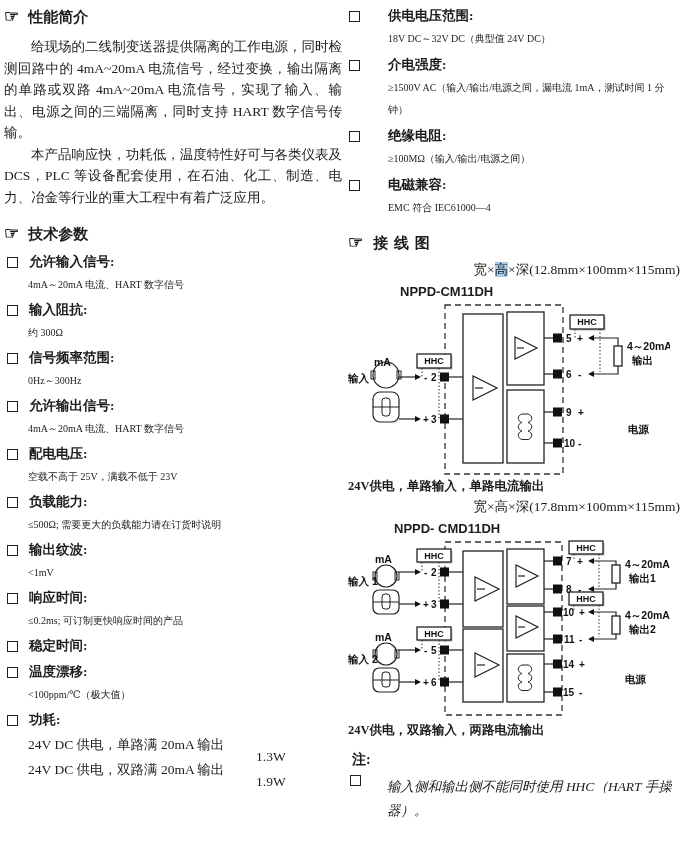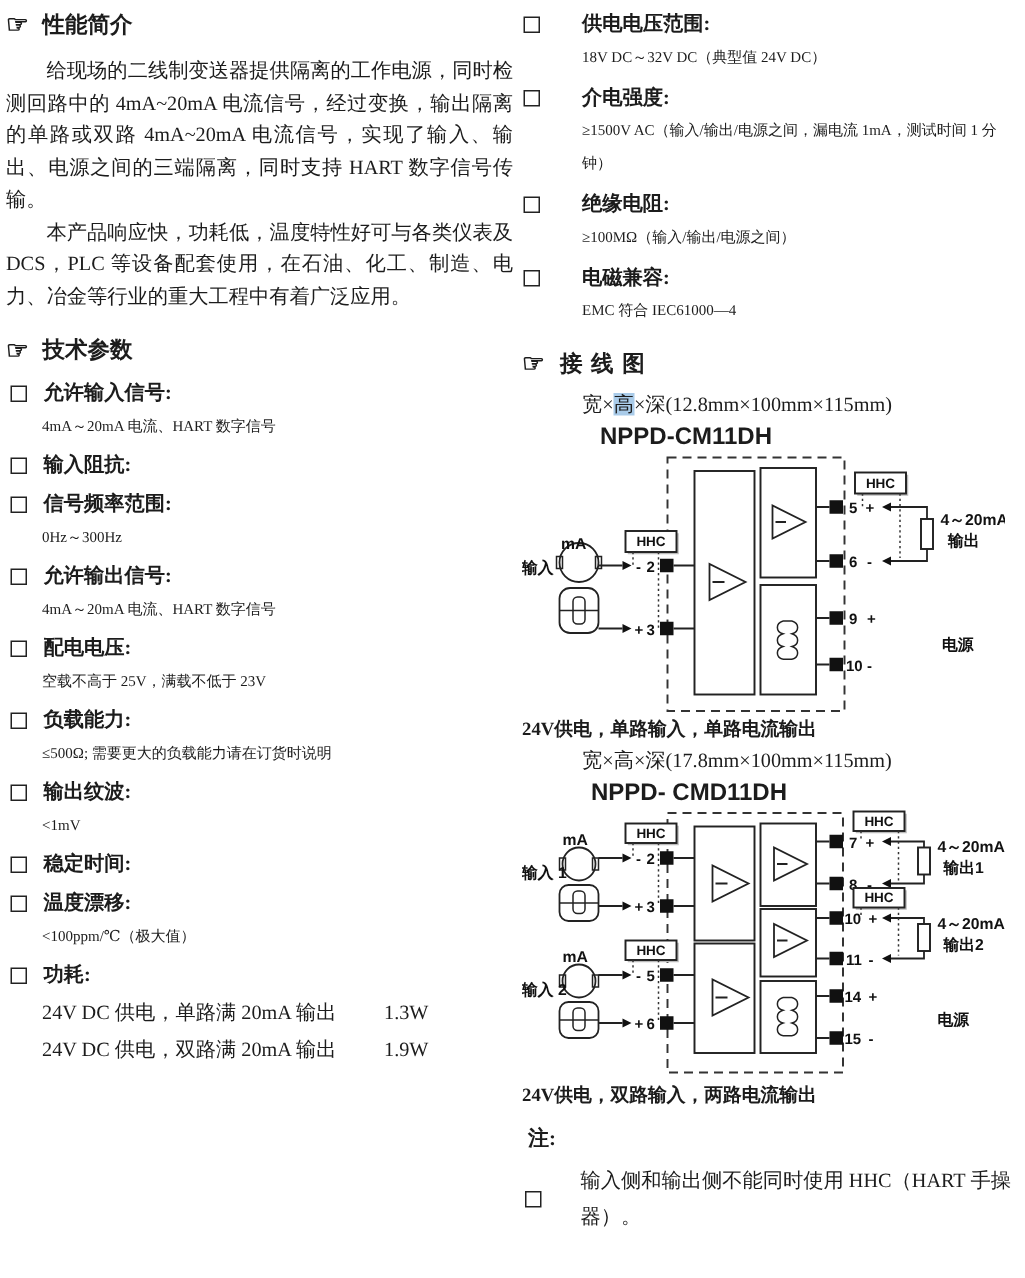--- a/index.html
+++ b/index.html
@@ -15,41 +15,41 @@
   .intro-para{font-size:13.5px;line-height:21.5px;text-indent:2em;text-align:justify;margin:0;}
   #tech-title{margin-top:15px;margin-bottom:5px;}
   .spec{margin-bottom:2px;}
   .spec-label{display:flex;align-items:center;gap:11px;font-weight:bold;font-size:13.5px;line-height:24px;padding-left:3px;}
   .cb{width:9px;height:9px;border:1.3px solid #222;flex:none;background:#fff;}
   .spec-value{padding-left:24px;font-size:10px;line-height:22px;}
   #right-col .spec{margin-bottom:3px;}
   #right-col .spec-label{gap:28px;padding-left:1px;}
   #right-col .spec-value{padding-left:40px;}
   .pw-row{position:relative;padding-left:24px;font-size:13.5px;line-height:25px;}
-  .pw-val{position:absolute;left:252px;top:0;}
+  .pw-val{position:absolute;left:252px;top:12px;}
   #wiring-title{margin-top:13px;margin-bottom:4px;letter-spacing:1px;}
-  .dim-line{padding-left:40px;font-size:13.5px;line-height:23px;}
+  .dim-line{padding-left:40px;font-size:13.5px;line-height:23px;text-align:right;}
   .hl{background:#a9cbe9;}
-  .model-name{padding-left:52px;font-size:16px;font-weight:bold;line-height:21px;font-family:"Liberation Sans","DejaVu Sans",sans-serif;}
+  .model-name{padding-left:52px;font-size:13px;font-weight:bold;line-height:21px;font-family:"Liberation Sans","DejaVu Sans",sans-serif;}
   .diagram-caption{width:300px;font-size:12.5px;font-weight:bold;line-height:17px;margin-top:1px;}
   svg{display:block;}
   svg text{font-family:"Liberation Sans","DejaVu Sans",sans-serif;fill:#111;}
   .t-num{font-size:10px;font-weight:bold;}
   .t-sign{font-size:10px;font-weight:bold;}
   .t-cn{font-size:10.5px;font-weight:bold;}
   .t-hhc{font-size:9px;font-weight:bold;}
   .ln{stroke:#222;stroke-width:1.2;fill:none;}
   .ln-thin{stroke:#222;stroke-width:1;fill:none;}
   .dash{stroke:#333;stroke-width:1.3;fill:none;stroke-dasharray:6 4;}
   .dot{stroke:#333;stroke-width:1;fill:none;stroke-dasharray:1.5 2;}
   .box{stroke:#222;stroke-width:1.3;fill:#fff;}
   .term{fill:#111;stroke:none;}
   .arr{fill:#111;stroke:none;}
   #note-title{font-size:14px;font-weight:bold;line-height:22px;margin-top:10px;padding-left:4px;}
-  .note-item{display:flex;align-items:center;gap:26px;font-size:13.5px;line-height:24px;padding-left:2px;margin-top:4px;}
+  .note-item{display:flex;align-items:flex-start;gap:26px;font-size:13.5px;line-height:24px;padding-left:2px;margin-top:4px;font-style:italic;}
 </style>
 </head>
 <body>
 
 <div id="page">
 
   <div id="left-col" class="col">
 
     <div class="section-title">
       <span class="hand">☞</span>
@@ -69,20 +69,21 @@
           <span class="cb"></span>
           <span>允许输入信号:</span>
         </div>
       <div class="spec-value">4mA～20mA 电流、HART 数字信号</div>
     </div>
     <div class="spec">
       <div class="spec-label">
           <span class="cb"></span>
           <span>输入阻抗:</span>
         </div>
+      <div class="spec-value">约 300Ω</div>
     </div>
     <div class="spec">
       <div class="spec-label">
           <span class="cb"></span>
           <span>信号频率范围:</span>
         </div>
       <div class="spec-value">0Hz～300Hz</div>
     </div>
     <div class="spec">
       <div class="spec-label">
@@ -104,20 +105,27 @@
           <span>负载能力:</span>
         </div>
       <div class="spec-value">≤500Ω; 需要更大的负载能力请在订货时说明</div>
     </div>
     <div class="spec">
       <div class="spec-label">
           <span class="cb"></span>
           <span>输出纹波:</span>
         </div>
       <div class="spec-value">&lt;1mV</div>
+    </div>
+    <div class="spec">
+      <div class="spec-label">
+          <span class="cb"></span>
+          <span>响应时间:</span>
+        </div>
+      <div class="spec-value">≤0.2ms; 可订制更快响应时间的产品</div>
     </div>
     <div class="spec">
       <div class="spec-label">
           <span class="cb"></span>
           <span>稳定时间:</span>
         </div>
     </div>
     <div class="spec">
       <div class="spec-label">
           <span class="cb"></span>

